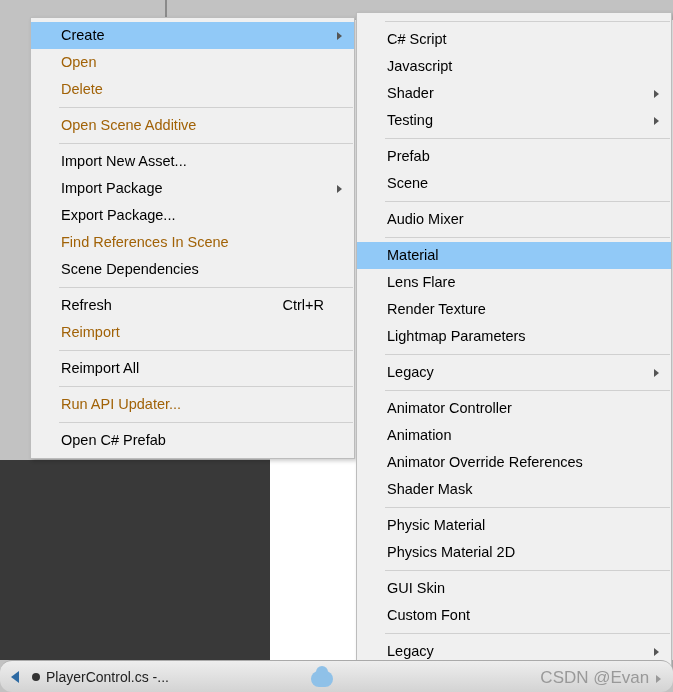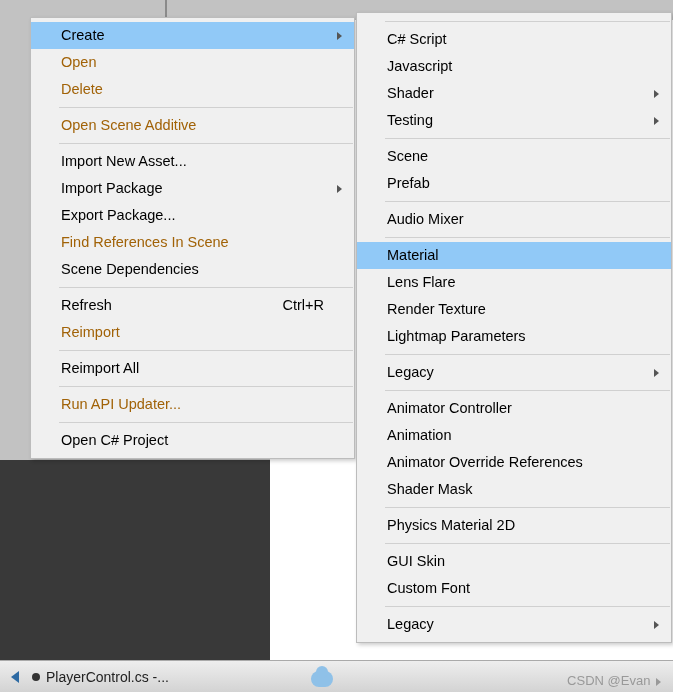--- a/index.html
+++ b/index.html
@@ -79,20 +79,21 @@
       margin: 4px 1px 4px 28px;
     }
     .bottom-bar {
       position: absolute;
       bottom: 0; left: 0; right: 0;
       height: 32px;
       background: linear-gradient(#eeeeee, #d3d3d3);
       border-top: 1px solid #aaa;
       display: flex;
       align-items: center;
+      border-radius: 12px;
     }
     .bottom-back {
       width: 22px; height: 22px;
       margin: 0 4px;
       display: flex;
       align-items: center;
       justify-content: center;
     }
     .bottom-back .tri {
       width: 0; height: 0;
@@ -115,21 +116,21 @@
     }
     .bottom-cloud::before {
       content: "";
       position: absolute;
       width: 12px; height: 12px; border-radius: 50%;
       background: #8fc1e8; top: -5px; left: 5px;
     }
     .watermark {
       position: absolute;
       right: 12px; bottom: 4px;
-      color: #999; font-size: 13px;
+      color: #999; font-size: 17px;
     }
     .watermark .sm-arrow {
       display: inline-block;
       width: 0; height: 0;
       border-top: 4px solid transparent;
       border-bottom: 4px solid transparent;
       border-left: 5px solid #999;
       margin-left: 2px; vertical-align: middle;
     }
     .tiny-vert {
@@ -160,46 +161,47 @@
     <div class="menu-item disabled"><span>Find References In Scene</span></div>
     <div class="menu-item"><span>Scene Dependencies</span></div>
     <div class="menu-sep"></div>
     <div class="menu-item"><span>Refresh</span><span class="shortcut">Ctrl+R</span></div>
     <div class="menu-item disabled"><span>Reimport</span></div>
     <div class="menu-sep"></div>
     <div class="menu-item"><span>Reimport All</span></div>
     <div class="menu-sep"></div>
     <div class="menu-item disabled"><span>Run API Updater...</span></div>
     <div class="menu-sep"></div>
-    <div class="menu-item"><span>Open C# Project</span></div>
+    <div class="menu-item"><span>Open C# Prefab</span></div>
   </div>
 <div class="menu menu-secondary" id="menu-secondary">
     <div class="menu-sep"></div>
     <div class="menu-item"><span>C# Script</span></div>
     <div class="menu-item"><span>Javascript</span></div>
     <div class="menu-item"><span>Shader</span><span class="arrow"></span></div>
     <div class="menu-item"><span>Testing</span><span class="arrow"></span></div>
     <div class="menu-sep"></div>
+    <div class="menu-item"><span>Prefab</span></div>
     <div class="menu-item"><span>Scene</span></div>
-    <div class="menu-item"><span>Prefab</span></div>
     <div class="menu-sep"></div>
     <div class="menu-item"><span>Audio Mixer</span></div>
     <div class="menu-sep"></div>
     <div class="menu-item highlight"><span>Material</span></div>
     <div class="menu-item"><span>Lens Flare</span></div>
     <div class="menu-item"><span>Render Texture</span></div>
     <div class="menu-item"><span>Lightmap Parameters</span></div>
     <div class="menu-sep"></div>
     <div class="menu-item"><span>Legacy</span><span class="arrow"></span></div>
     <div class="menu-sep"></div>
     <div class="menu-item"><span>Animator Controller</span></div>
     <div class="menu-item"><span>Animation</span></div>
     <div class="menu-item"><span>Animator Override References</span></div>
     <div class="menu-item"><span>Shader Mask</span></div>
     <div class="menu-sep"></div>
+    <div class="menu-item"><span>Physic Material</span></div>
     <div class="menu-item"><span>Physics Material 2D</span></div>
     <div class="menu-sep"></div>
     <div class="menu-item"><span>GUI Skin</span></div>
     <div class="menu-item"><span>Custom Font</span></div>
     <div class="menu-sep"></div>
     <div class="menu-item"><span>Legacy</span><span class="arrow"></span></div>
   </div>
 
 <div class="bottom-bar">
   <div class="bottom-back">

